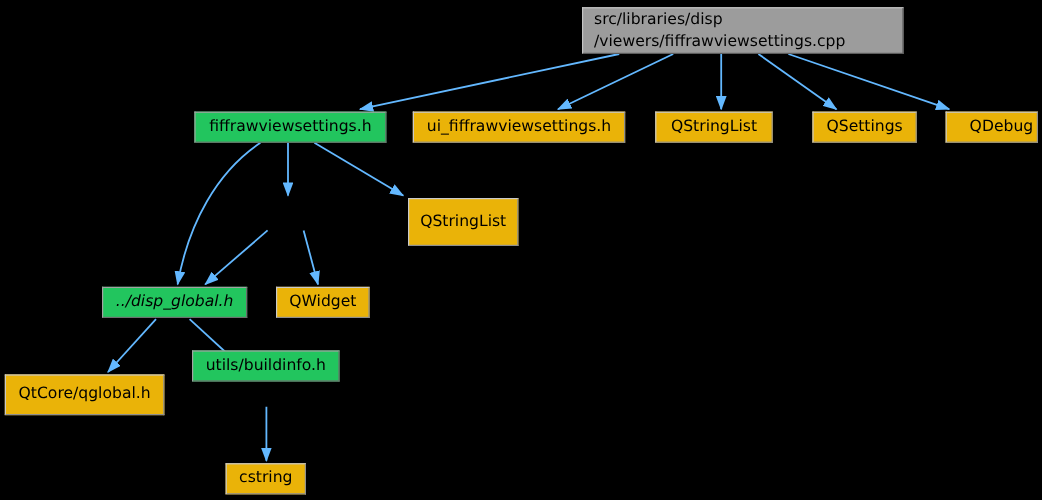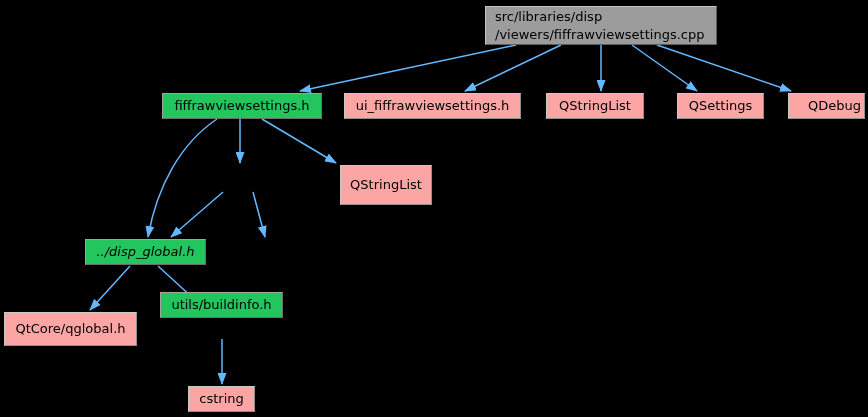--- a/index.html
+++ b/index.html
@@ -37,21 +37,21 @@
     white-space: pre-line;
     line-height: 18px;
   }
   .node.internal {
     background: #22c55e;
     border: 1.5px solid;
     border-color: #a2a2a2 #6e6e6e #6e6e6e #a2a2a2;
     cursor: pointer;
   }
   .node.external {
-    background: #fca5a5;
+    background: #eab308;
     border: 1.5px solid;
     border-color: #c9c9c9 #8f8f8f #8f8f8f #c9c9c9;
   }
   .edge {
     stroke: #63b8ff;
     stroke-width: 1.5;
     fill: none;
   }
 </style>
 </head>
@@ -73,38 +73,39 @@
     <path class="edge" d="M240,119 L240,163" marker-end="url(#arrow)"></path>
     <path class="edge" d="M262,119 L336,163" marker-end="url(#arrow)"></path>
     <path class="edge" d="M217,119 C181,143 157,186 148,237" marker-end="url(#arrow)"></path>
     <path class="edge" d="M223,192 L171,237" marker-end="url(#arrow)"></path>
     <path class="edge" d="M253,192 L265,237" marker-end="url(#arrow)"></path>
     <path class="edge" d="M130,266 L90,310" marker-end="url(#arrow)"></path>
     <path class="edge" d="M158,266 L206,310" marker-end="url(#arrow)"></path>
     <path class="edge" d="M222,339 L222,384" marker-end="url(#arrow)"></path>
   </svg>
 
-  <div class="node root" style="left:485px; top:6px; width:232px; height:39px;">src/libraries/disp
+  <div class="node root" style="left:485px; top:6px; width:268px; height:39px;">src/libraries/disp
 /viewers/fiffrawviewsettings.cpp</div>
 
   <div class="node internal" style="left:162px; top:93px; width:160px; height:26px;">fiffrawviewsettings.h</div>
 
   <div class="node external" style="left:344px; top:93px; width:177px; height:26px;">ui_fiffrawviewsettings.h</div>
 
   <div class="node external" style="left:546px; top:93px; width:98px; height:26px;">QStringList</div>
 
   <div class="node external" style="left:677px; top:93px; width:87px; height:26px;">QSettings</div>
 
   <div class="node external" style="left:788px; top:93px; width:77px; height:26px;padding-left:16px;">QDebug</div>
 
 
   <div class="node external" style="left:340px; top:165px; width:92px; height:40px;">QStringList</div>
 
   <div class="node internal" style="left:85px; top:239px; width:121px; height:26px;font-style:italic;">../disp_global.h</div>
 
+  <div class="node external" style="left:230px; top:239px; width:78px; height:26px;">QWidget</div>
 
   <div class="node external" style="left:4px; top:312px; width:133px; height:34px;">QtCore/qglobal.h</div>
 
   <div class="node internal" style="left:160px; top:292px; width:123px; height:26px;">utils/buildinfo.h</div>
 
   <div class="node external" style="left:188px; top:386px; width:67px; height:26px;">cstring</div>
 
 </div>
 
 </body></html>

